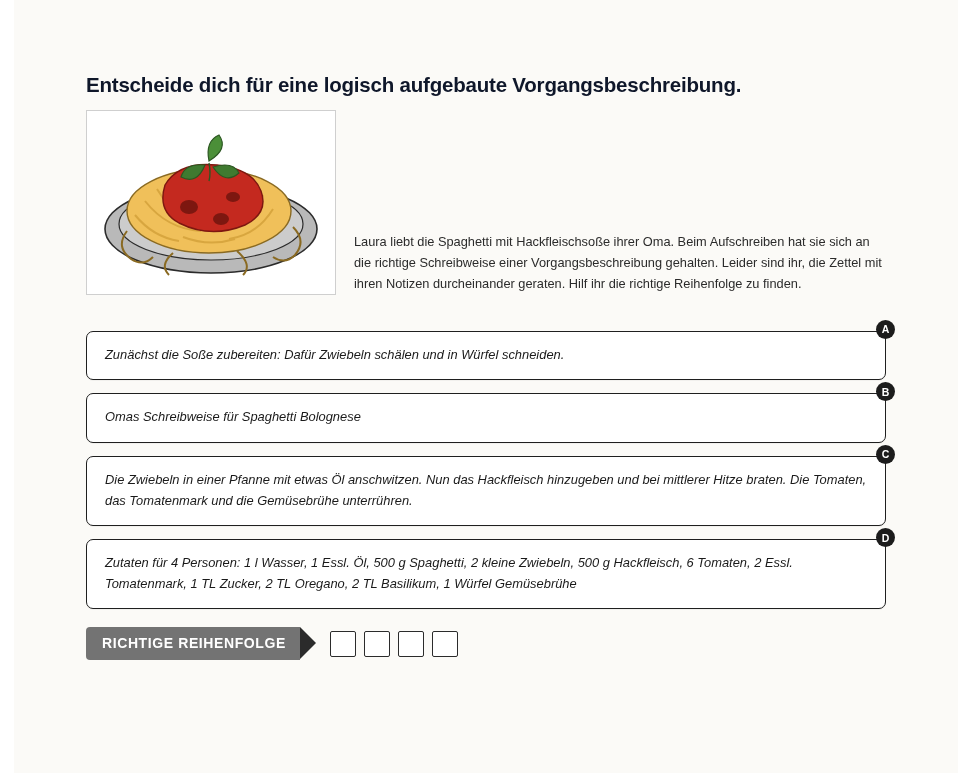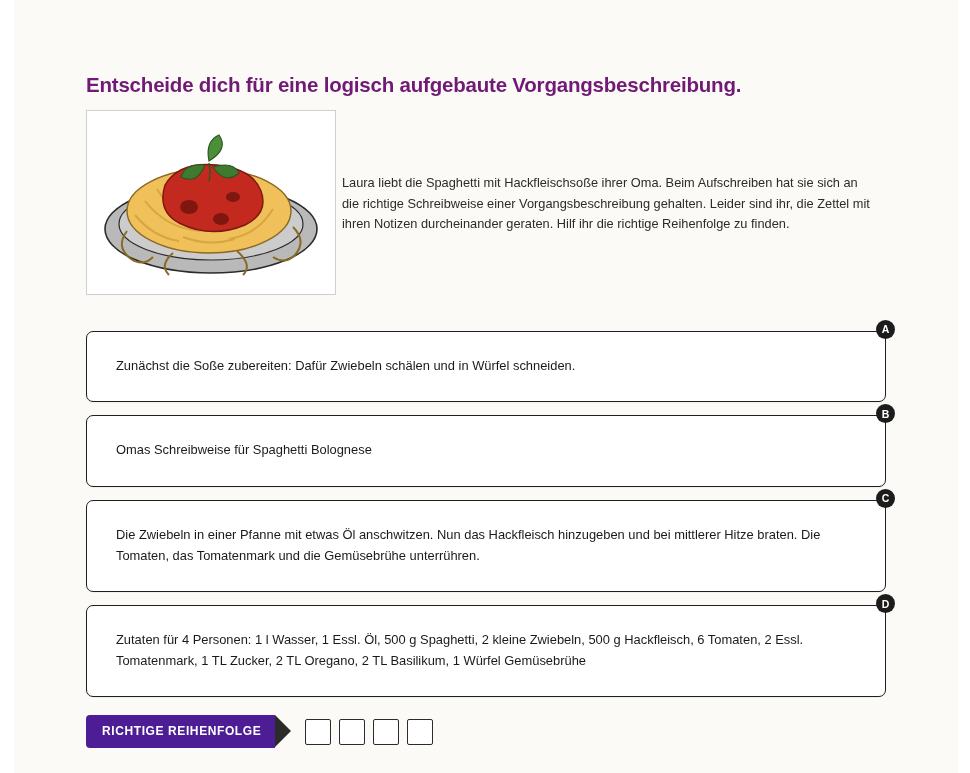--- a/index.html
+++ b/index.html
@@ -40,33 +40,33 @@
   .content {
     position: absolute;
     left: 86px;
     top: 72px;
     width: 800px;
   }
   .task-title {
     font-size: 20.5px;
     font-weight: bold;
     letter-spacing: -0.2px;
-    color: #701a75;
+    color: #0f172a;
     margin: 0 0 12px 0;
     line-height: 1.25;
   }
   .task-subtitle {
     font-size: 13.5px;
     color: #3b3b3b;
     margin: 0 0 22px 0;
   }
   .intro-row {
     display: flex;
-    align-items: center;
-    gap: 6px;
+    align-items: flex-end;
+    gap: 18px;
     margin-bottom: 36px;
   }
   .image-frame {
     width: 250px;
     height: 185px;
     border: 1px solid #cfcfcf;
     background: #ffffff;
     box-sizing: border-box;
     flex: 0 0 auto;
     position: relative;
@@ -95,21 +95,22 @@
     background: #ffffff;
     padding: 13px 18px 14px 18px;
     font-size: 12.9px;
     line-height: 1.6;
     color: #1a1a1a;
     box-sizing: border-box;
     min-height: 42px;
     box-shadow: 0 1px 0 rgba(0,0,0,0.04);
   }
   .card p {
-    margin: 11px;
+    margin: 0;
+    font-style: italic;
   }
   .badge {
     position: absolute;
     right: -9px;
     top: -11px;
     width: 19px;
     height: 19px;
     border-radius: 50%;
     background: #1c1c1c;
     color: #ffffff;
@@ -122,23 +123,23 @@
     z-index: 3;
   }
   .answer-row {
     display: flex;
     align-items: center;
     gap: 0;
     margin-top: 18px;
   }
   .answer-tag {
     position: relative;
-    background: #4c1d95;
+    background: #737373;
     color: #ffffff;
-    font-size: 12px;
+    font-size: 14px;
     font-weight: bold;
     letter-spacing: 0.6px;
     padding: 9px 14px 9px 16px;
     border-radius: 4px 0 0 4px;
     height: 15px;
     line-height: 15px;
     box-sizing: content-box;
     white-space: nowrap;
   }
   .answer-tag::after {

